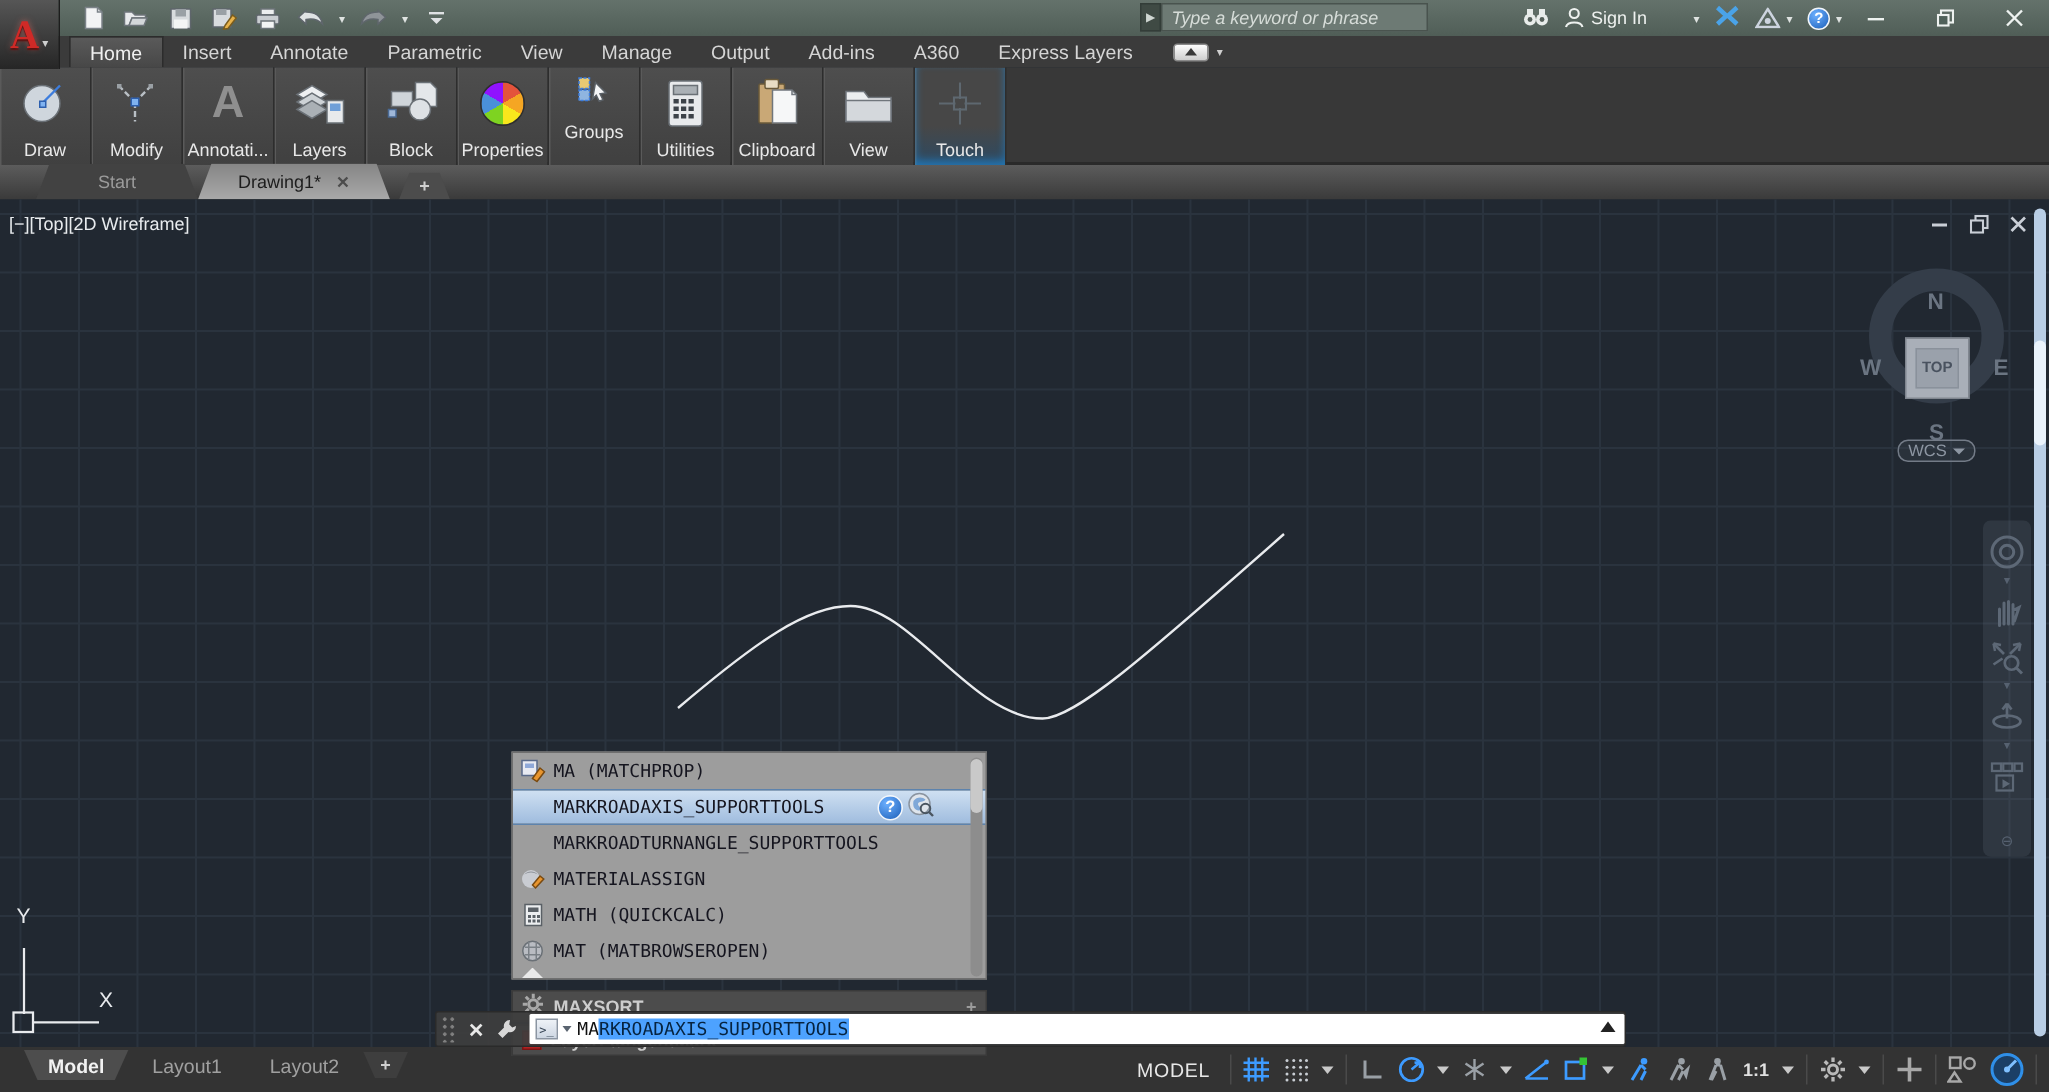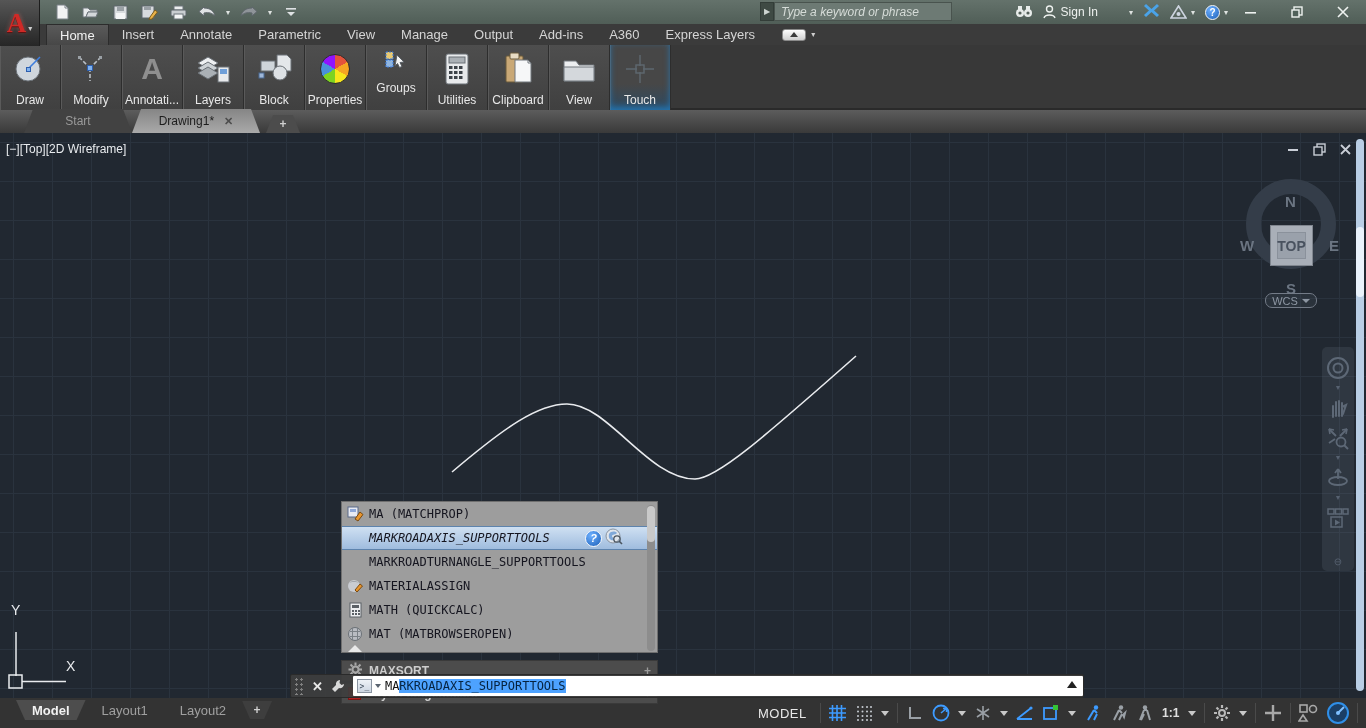--- a/index.html
+++ b/index.html
@@ -83,21 +83,21 @@
   
   .viewcube { position:absolute; left:1223px; top:23px; width:136px; height:136px; }
   .vc-ring { position:absolute; left:23px; top:23px; width:90px; height:90px; border-radius:50%;
     border:15px solid #343d49; }
   .vc-letter { position:absolute; color:#6b7582; font-weight:bold; font-size:15px; }
   .vc-n { left:62px; top:37px; } .vc-s { left:63px; top:124px; }
   .vc-w { left:17px; top:81px; } .vc-e { left:106px; top:81px; }
   .vc-top { position:absolute; left:47px; top:69px; width:43px; height:41px; background:#a9afb8;
     border:1px solid #80868f; display:flex; align-items:center; justify-content:center; }
   .vc-top-inner { width:29px; height:27px; background:#9aa1ab; border:1px solid #8a919b;
-    display:flex; align-items:center; justify-content:center; color:#49525f; font-weight:bold; font-size:14px; }
+    display:flex; align-items:center; justify-content:center; color:#49525f; font-weight:bold; font-size:10px; }
   .wcs-pill { position:absolute; left:1265px; top:160px; width:52px; height:15px; border-radius:7px;
     border:1px solid #737b87; background:rgba(60,68,80,.35); color:#8d96a2; font-size:11px;
     display:flex; align-items:center; justify-content:center; gap:4px; }
   .wcs-pill .wcs-caret { width:0;height:0;border-left:4px solid transparent;border-right:4px solid transparent;border-top:4px solid #8d96a2; }
 
   
   .navbar { position:absolute; left:1322px; top:214px; width:32px; height:224px;
     background:rgba(125,135,148,.16); border-radius:5px; display:flex; flex-direction:column;
     align-items:center; padding:6px 0 4px; color:#5d6876; }
   .navbar .nbtn { height:30px; display:flex; align-items:center; justify-content:center; width:100%; }
@@ -112,21 +112,21 @@
   .ucs-svg { position:absolute; left:0; top:455px; }
 
   
   .cmd-popup { position:absolute; left:341px; top:501px; width:317px; z-index:40; font-family:"DejaVu Sans Mono", monospace; }
   .popup-list { position:relative; width:317px; height:152px; background:#9d9d9d;
     border:1px solid #6f6f6f; overflow:hidden; }
   .prow { height:24px; display:flex; align-items:center; padding-left:5px; color:#15151f; font-size:12px; }
   .prow .picon { width:17px; height:16px; margin-right:5px; flex:0 0 17px; }
   .prow .picon.empty { visibility:hidden; }
   .prow.selected { background:linear-gradient(#cfe0f2,#9fbcde); border-top:1px solid #5d83ad; border-bottom:1px solid #5d83ad;
-    height:24px; padding-right:30px;font-style:italic; }
+    height:24px; padding-right:30px; }
   .prow .plabel { white-space:nowrap; }
   .prow-helpers { margin-left:auto; display:flex; gap:3px; align-items:center; margin-right:4px; }
   .help-circle { width:17px; height:17px; border-radius:50%; background:radial-gradient(circle at 35% 30%, #6db0ff, #1c5fb8);
     border:1px solid #f2f6fb; color:#fff; font-size:11px; font-weight:bold; display:flex; align-items:center; justify-content:center;
     font-family:"Liberation Sans",sans-serif; }
   .partial-icon { position:absolute; bottom:0; left:6px; width:14px; height:7px; background:#e9e9e9;
     clip-path:polygon(50% 0,100% 100%,0 100%); }
   .popup-scroll { position:absolute; right:2px; top:3px; width:8px; height:146px; background:#8d8d8d; border-radius:4px; }
   .popup-scroll .pthumb { position:absolute; top:1px; left:0; width:8px; height:36px; background:#c9c9c9; border-radius:4px; }
   .pcat { margin-top:7px; width:317px; height:21px; background:#4c4c4c; border:1px solid #3a3a3a;

